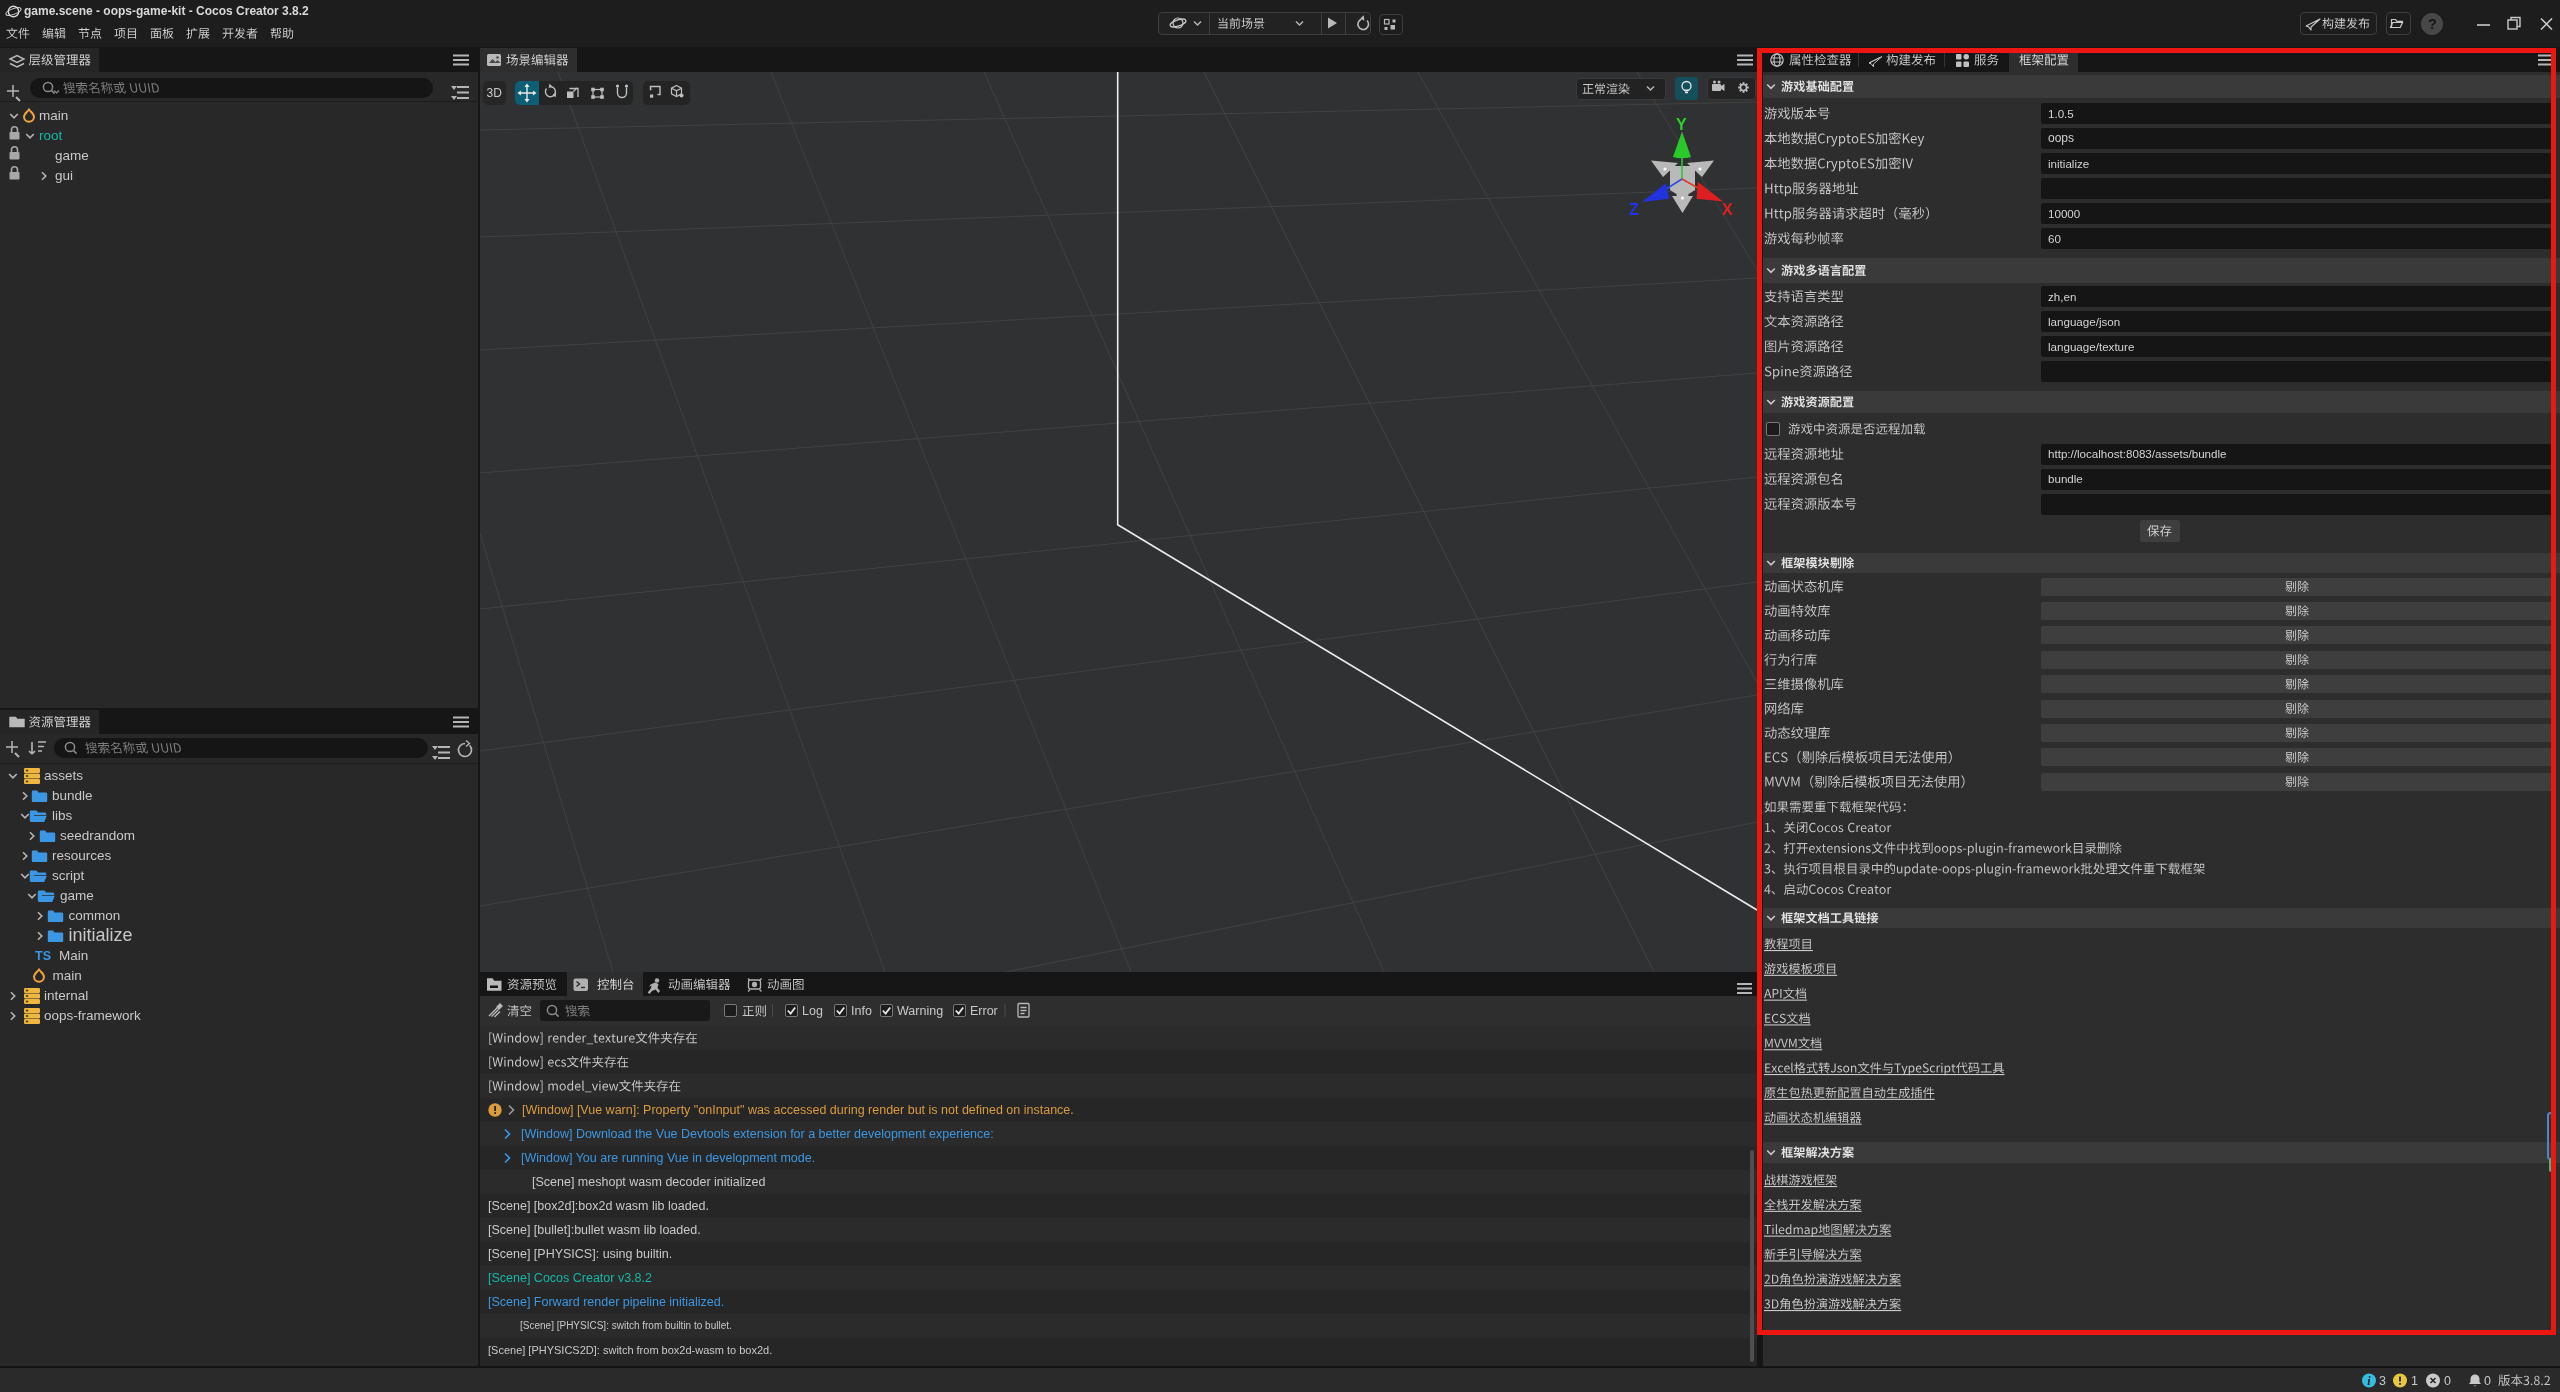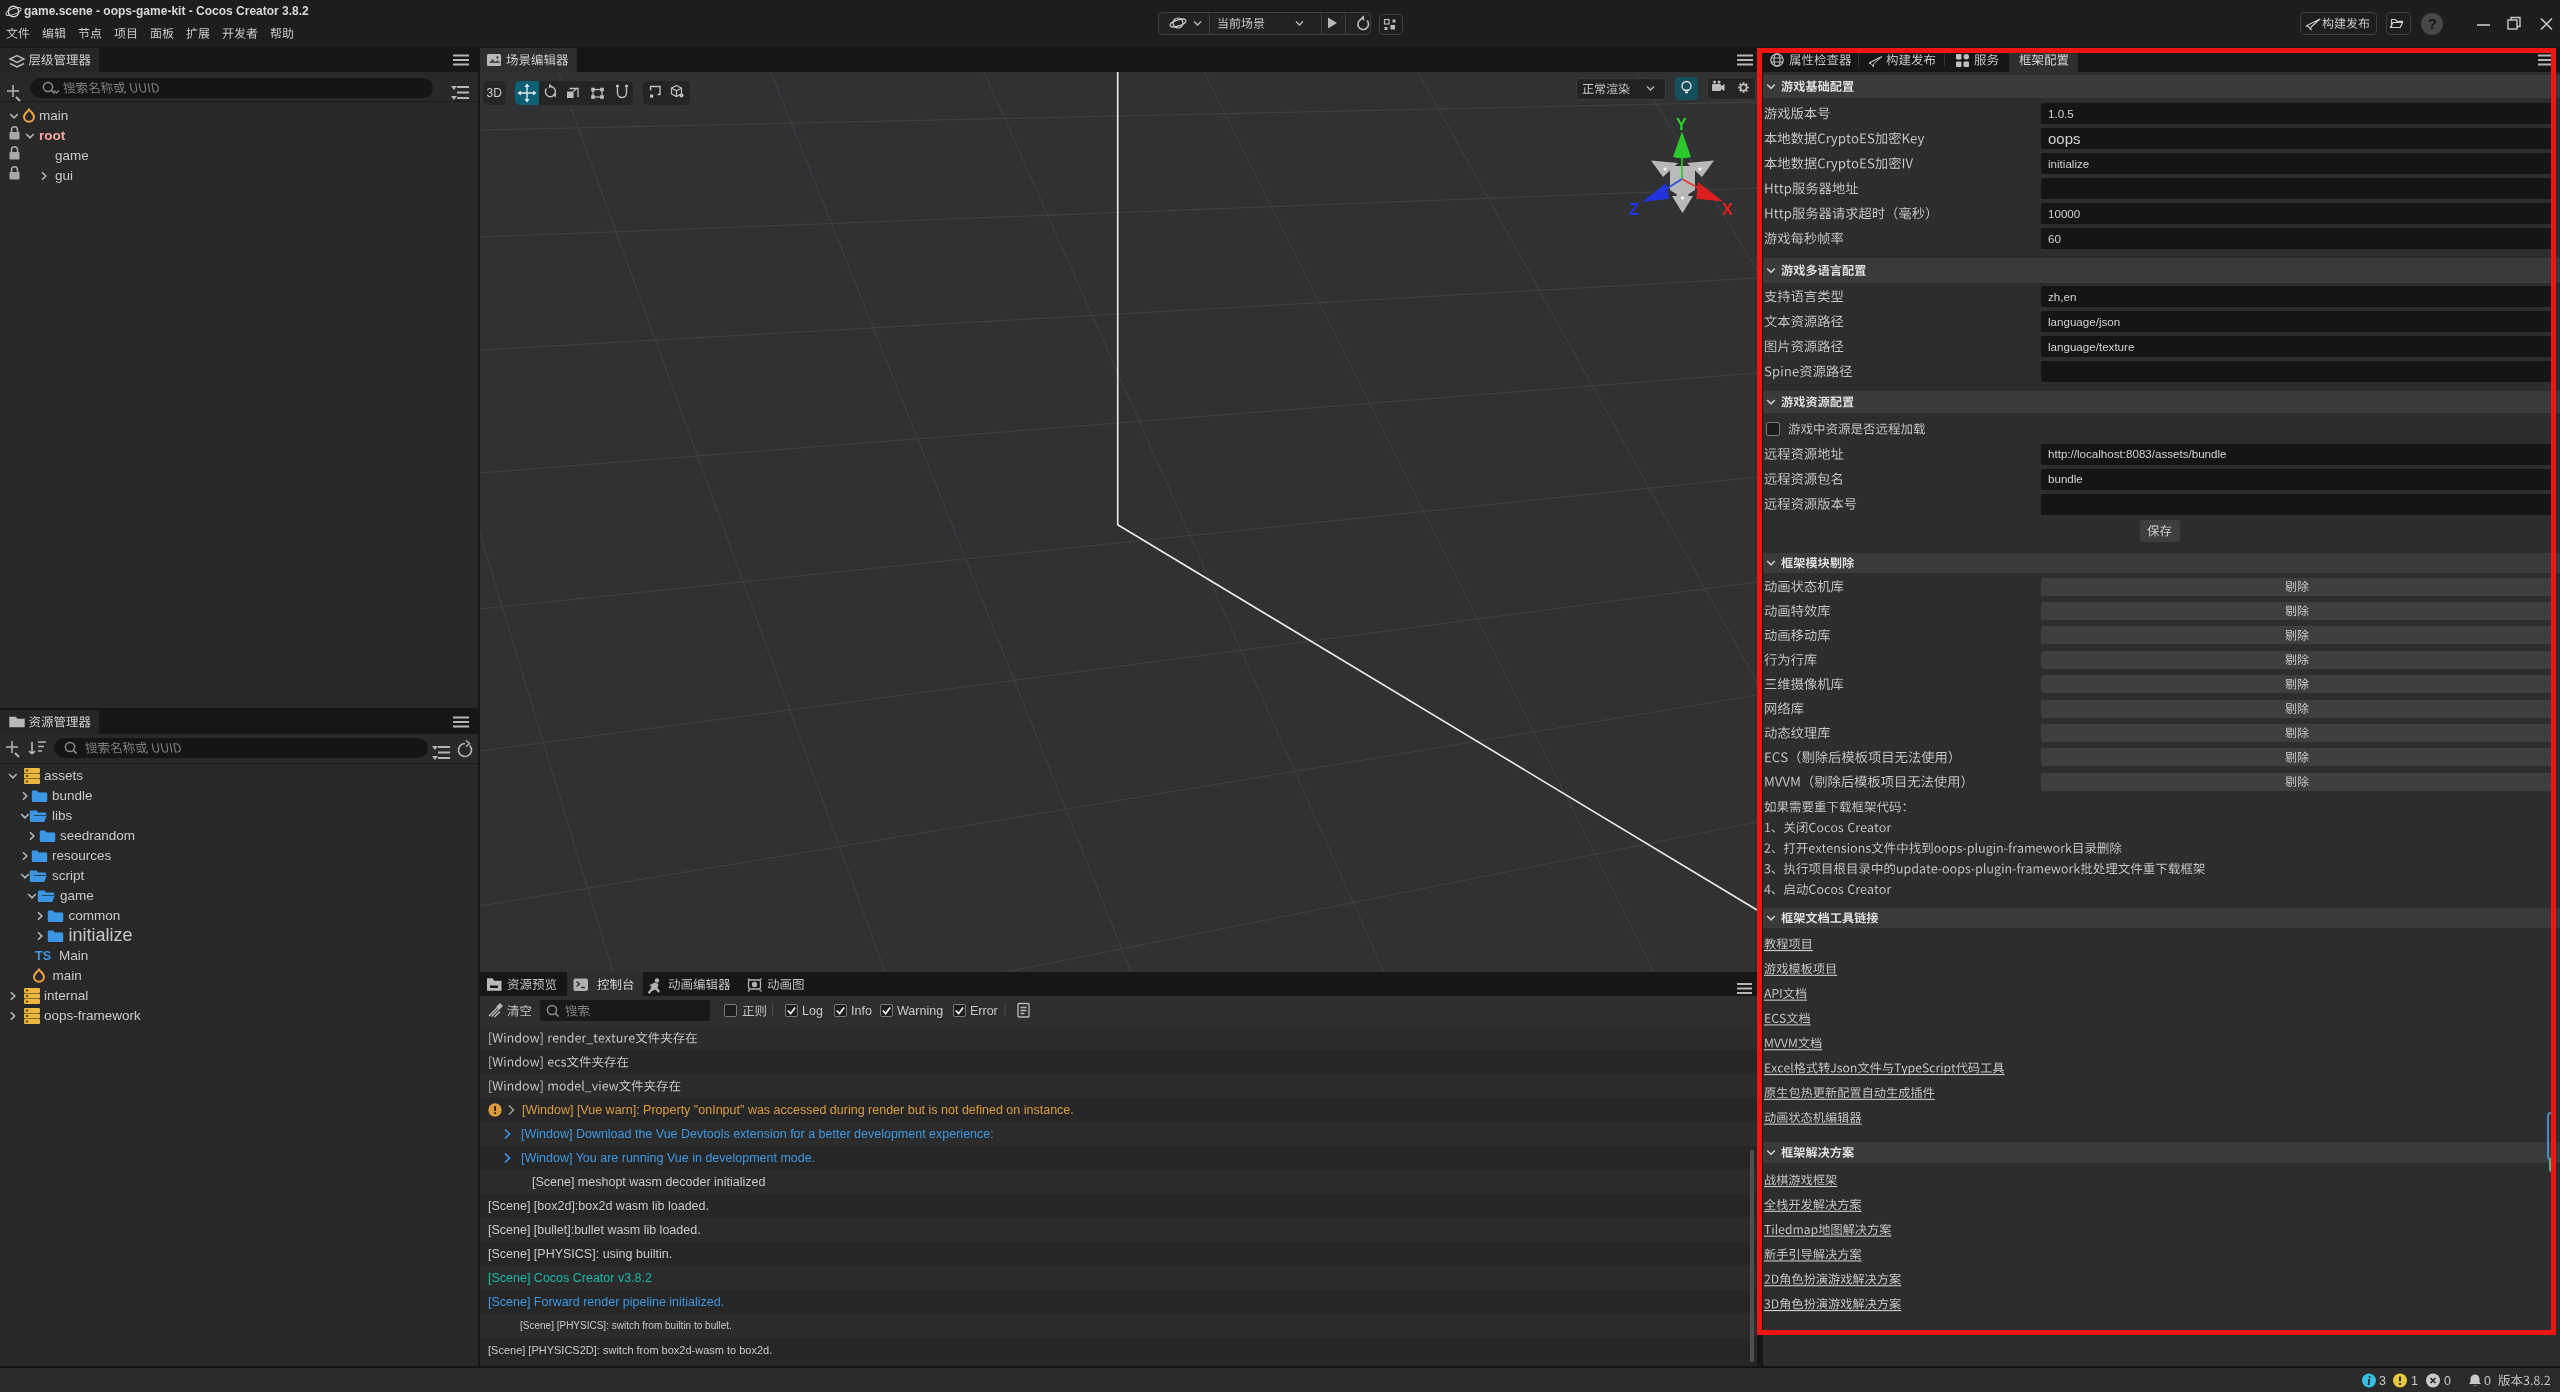--- a/index.html
+++ b/index.html
@@ -23,21 +23,21 @@
 <div style="position:absolute;left:1158px;top:12px;width:213px;height:23px;background:#222;border:1px solid #3e3e3e;border-radius:4px"></div>
 <div style="position:absolute;left:1209px;top:12px;width:1px;height:23px;background:#3e3e3e"></div>
 <div style="position:absolute;left:1321px;top:12px;width:1px;height:23px;background:#3e3e3e"></div>
 <div style="position:absolute;left:1345px;top:12px;width:1px;height:23px;background:#3e3e3e"></div>
 <div style="position:absolute;left:1379px;top:14px;width:24px;height:21px;background:#1d1d1d;border:1px solid #3e3e3e;border-radius:4px"></div>
 <div style="position:absolute;left:2300px;top:12px;width:77px;height:23px;border:1px solid #3e3e3e;border-radius:4px"></div>
 <div style="position:absolute;left:2386px;top:12px;width:25px;height:23px;border:1px solid #3e3e3e;border-radius:4px"></div>
 <div style="position:absolute;left:30px;top:78px;width:403px;height:20px;background:#151515;border-radius:10px"></div>
 <div style="position:absolute;left:0px;top:101px;width:478px;height:1px;background:#1c1c1c"></div>
 <span style="position:absolute;left:39px;top:109.0px;font-family:'Liberation Sans',sans-serif;font-size:13.5px;line-height:13.5px;color:#c8c8c8;font-weight:400;white-space:pre;">main</span>
-<span style="position:absolute;left:39px;top:129.0px;font-family:'Liberation Sans',sans-serif;font-size:13.5px;line-height:13.5px;color:#fca5a5;font-weight:700;white-space:pre;">root</span>
+<span style="position:absolute;left:39px;top:129.0px;font-family:'Liberation Sans',sans-serif;font-size:13.5px;line-height:13.5px;color:#14b8a6;font-weight:400;white-space:pre;">root</span>
 <span style="position:absolute;left:55px;top:149.0px;font-family:'Liberation Sans',sans-serif;font-size:13.5px;line-height:13.5px;color:#c8c8c8;font-weight:400;white-space:pre;">game</span>
 <span style="position:absolute;left:55px;top:169.0px;font-family:'Liberation Sans',sans-serif;font-size:13.5px;line-height:13.5px;color:#c8c8c8;font-weight:400;white-space:pre;">gui</span>
 <div style="position:absolute;left:54px;top:738px;width:374px;height:20px;background:#151515;border-radius:10px"></div>
 <div style="position:absolute;left:0px;top:763px;width:478px;height:1px;background:#1c1c1c"></div>
 <span style="position:absolute;left:44px;top:769.0px;font-family:'Liberation Sans',sans-serif;font-size:13.5px;line-height:13.5px;color:#c8c8c8;font-weight:400;white-space:pre;">assets</span>
 <span style="position:absolute;left:52px;top:789.0px;font-family:'Liberation Sans',sans-serif;font-size:13.5px;line-height:13.5px;color:#c8c8c8;font-weight:400;white-space:pre;">bundle</span>
 <span style="position:absolute;left:52px;top:809.0px;font-family:'Liberation Sans',sans-serif;font-size:13.5px;line-height:13.5px;color:#c8c8c8;font-weight:400;white-space:pre;">libs</span>
 <span style="position:absolute;left:60px;top:829.0px;font-family:'Liberation Sans',sans-serif;font-size:13.5px;line-height:13.5px;color:#c8c8c8;font-weight:400;white-space:pre;">seedrandom</span>
 <span style="position:absolute;left:52px;top:849.0px;font-family:'Liberation Sans',sans-serif;font-size:13.5px;line-height:13.5px;color:#c8c8c8;font-weight:400;white-space:pre;">resources</span>
 <span style="position:absolute;left:52px;top:869.0px;font-family:'Liberation Sans',sans-serif;font-size:13.5px;line-height:13.5px;color:#c8c8c8;font-weight:400;white-space:pre;">script</span>
@@ -138,21 +138,21 @@
 <span style="position:absolute;left:488px;top:1319.5px;font-family:'Liberation Sans',sans-serif;font-size:10px;line-height:12.5px;color:#c8c8c8;font-weight:400;white-space:pre;margin-left:32px;">[Scene] [PHYSICS]: switch from builtin to bullet.</span>
 <div style="position:absolute;left:480px;top:1338px;width:1277px;height:24px;background:#262626"></div>
 <span style="position:absolute;left:488px;top:1343.5px;font-family:'Liberation Sans',sans-serif;font-size:11px;line-height:12.5px;color:#c8c8c8;font-weight:400;white-space:pre;">[Scene] [PHYSICS2D]: switch from box2d-wasm to box2d.</span>
 <div style="position:absolute;left:1750px;top:1150px;width:4px;height:212px;background:#4f4f4f;border-radius:2px"></div>
 <div style="position:absolute;left:1858px;top:53px;width:1px;height:14px;background:#333"></div>
 <div style="position:absolute;left:1944px;top:53px;width:1px;height:14px;background:#333"></div>
 <div style="position:absolute;left:1763px;top:75px;width:797px;height:23px;background:#3a3a3a"></div>
 <div style="position:absolute;left:2041px;top:103.0px;width:512px;height:21px;background:#151515;border-radius:2px"></div>
 <span style="position:absolute;left:2048px;top:107.5px;font-family:'Liberation Sans',sans-serif;font-size:11.6px;line-height:11.6px;color:#d2d2d2;font-weight:400;white-space:pre;">1.0.5</span>
 <div style="position:absolute;left:2041px;top:128.0px;width:512px;height:21px;background:#151515;border-radius:2px"></div>
-<span style="position:absolute;left:2048px;top:132.5px;font-family:'Liberation Sans',sans-serif;font-size:15px;line-height:11.6px;color:#d2d2d2;font-weight:400;white-space:pre;text-align:right;">oops</span>
+<span style="position:absolute;left:2048px;top:132.5px;font-family:'Liberation Sans',sans-serif;font-size:12px;line-height:11.6px;color:#d2d2d2;font-weight:400;white-space:pre;text-align:right;">oops</span>
 <div style="position:absolute;left:2041px;top:153.0px;width:512px;height:21px;background:#151515;border-radius:2px"></div>
 <span style="position:absolute;left:2048px;top:157.5px;font-family:'Liberation Sans',sans-serif;font-size:11.6px;line-height:11.6px;color:#d2d2d2;font-weight:400;white-space:pre;">initialize</span>
 <div style="position:absolute;left:2041px;top:178.0px;width:512px;height:21px;background:#151515;border-radius:2px"></div>
 <span style="position:absolute;left:2048px;top:182.5px;font-family:'Liberation Sans',sans-serif;font-size:11.6px;line-height:11.6px;color:#d2d2d2;font-weight:400;white-space:pre;margin-top:20px;">http://192.168.0.150/main/</span>
 <div style="position:absolute;left:2041px;top:203.0px;width:512px;height:21px;background:#151515;border-radius:2px"></div>
 <span style="position:absolute;left:2048px;top:207.5px;font-family:'Liberation Sans',sans-serif;font-size:11.6px;line-height:11.6px;color:#d2d2d2;font-weight:400;white-space:pre;">10000</span>
 <div style="position:absolute;left:2041px;top:228.0px;width:512px;height:21px;background:#151515;border-radius:2px"></div>
 <span style="position:absolute;left:2048px;top:232.5px;font-family:'Liberation Sans',sans-serif;font-size:11.6px;line-height:11.6px;color:#d2d2d2;font-weight:400;white-space:pre;">60</span>
 <div style="position:absolute;left:1763px;top:258px;width:797px;height:25px;background:#3a3a3a"></div>
 <div style="position:absolute;left:2041px;top:286.0px;width:512px;height:21px;background:#151515;border-radius:2px"></div>

